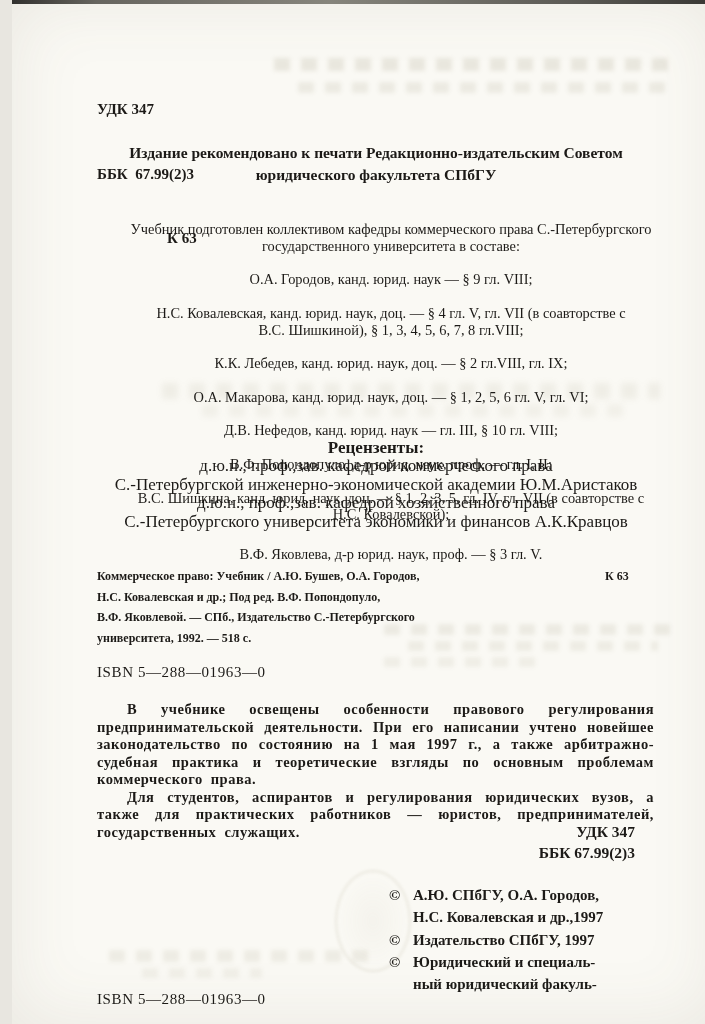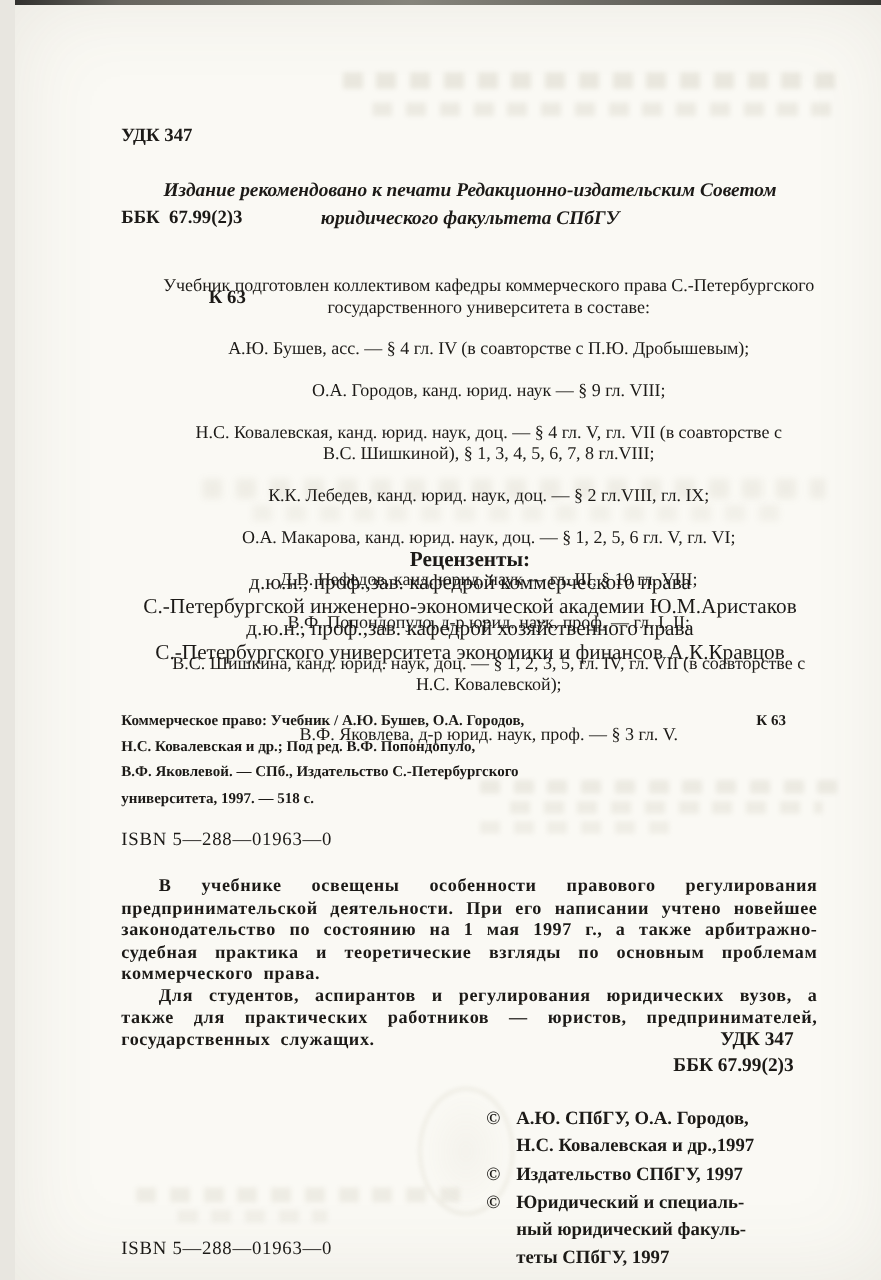--- a/index.html
+++ b/index.html
@@ -28,21 +28,21 @@
   .codes-top {
     position: absolute; left: 85px; top: 56px;
     font-size: 15px; font-weight: bold; line-height: 21.5px;
     white-space: pre;
   }
   .codes-top .l3 { padding-left: 70px; }
 
   .recommendation {
     position: absolute; left: 75px; top: 142px; width: 578px;
     text-align: center; font-weight: bold;
-    font-size: 15.5px; line-height: 22px; font-style: italic;
+    font-size: 15.5px; line-height: 22px;
   }
 
   .team {
     position: absolute; left: 85px; top: 204px; width: 588px;
     font-size: 14.4px; line-height: 16.8px;
     white-space: pre-line;
     text-align: center;
   }
   .team p { margin: 0; }
   .team p.last { margin-top: 6px; }
@@ -140,21 +140,20 @@
     <div class="l1">УДК 347</div>
     <div class="l2">ББК  67.99(2)3</div>
     <div class="l3">К 63</div>
   </div>
 
   <div class="recommendation">Издание рекомендовано к печати Редакционно-издательским Советом юридического факультета СПбГУ</div>
 
   <div class="team">
     <p>Учебник подготовлен коллективом кафедры коммерческого права С.-Петербургского
 государственного университета в составе:</p>
-    <p>А.Ю. Бушев, асс. — § 4 гл. IV (в соавторстве с П.Ю. Дробышевым);</p>
     <p>О.А. Городов, канд. юрид. наук — § 9 гл. VIII;</p>
     <p>Н.С. Ковалевская, канд. юрид. наук, доц. — § 4 гл. V, гл. VII (в соавторстве с
 В.С. Шишкиной), § 1, 3, 4, 5, 6, 7, 8 гл.VIII;</p>
     <p>К.К. Лебедев, канд. юрид. наук, доц. — § 2 гл.VIII, гл. IX;</p>
     <p>О.А. Макарова, канд. юрид. наук, доц. — § 1, 2, 5, 6 гл. V, гл. VI;</p>
     <p>Д.В. Нефедов, канд. юрид. наук — гл. III, § 10 гл. VIII;</p>
     <p>В.Ф. Попондопуло, д-р юрид. наук, проф. — гл. I, II;</p>
     <p>В.С. Шишкина, канд. юрид. наук, доц. — § 1, 2, 3, 5, гл. IV, гл. VII (в соавторстве с
 Н.С. Ковалевской);</p>
     <p class="last">В.Ф. Яковлева, д-р юрид. наук, проф. — § 3 гл. V.</p>
@@ -165,21 +164,21 @@
     <div>д.ю.н., проф.,зав. кафедрой коммерческого права</div>
     <div>С.-Петербургской инженерно-экономической академии Ю.М.Аристаков</div>
     <div>д.ю.н., проф.,зав. кафедрой хозяйственного права</div>
     <div>С.-Петербургского университета экономики и финансов А.К.Кравцов</div>
   </div>
 
   <div class="catalog">
     <div>Коммерческое право: Учебник / А.Ю. Бушев, О.А. Городов,</div>
     <div>Н.С. Ковалевская и др.; Под ред. В.Ф. Попондопуло,</div>
     <div>В.Ф. Яковлевой. — СПб., Издательство С.-Петербургского</div>
-    <div>университета, 1997. — 518 с.</div>
+    <div>университета, 1992. — 518 с.</div>
     <div class="k-code">К 63</div>
   </div>
 
   <div class="isbn-top">ISBN 5—288—01963—0</div>
 
   <div class="annotation">
     <p>В учебнике освещены особенности правового регулирования предпринимательской деятельности. При его написании учтено новейшее законодательство по состоянию на 1 мая 1997 г., а также арбитражно-судебная практика и теоретические взгляды по основным проблемам коммерческого права.</p>
     <p>Для студентов, аспирантов и регулирования юридических вузов, а также для практических работников — юристов, предпринимателей, государственных служащих.</p>
   </div>
 
@@ -200,20 +199,19 @@
       <span class="cp-symbol">©</span>
       <div>
         <div>Издательство СПбГУ, 1997</div>
       </div>
     </div>
     <div class="cp-entry">
       <span class="cp-symbol">©</span>
       <div>
         <div>Юридический и специаль-</div>
         <div>ный юридический факуль-</div>
-        <div>теты СПбГУ, 1997</div>
       </div>
     </div>
   </div>
 
   <div class="isbn-bottom">ISBN 5—288—01963—0</div>
 
 </div>
 
 </body></html>

